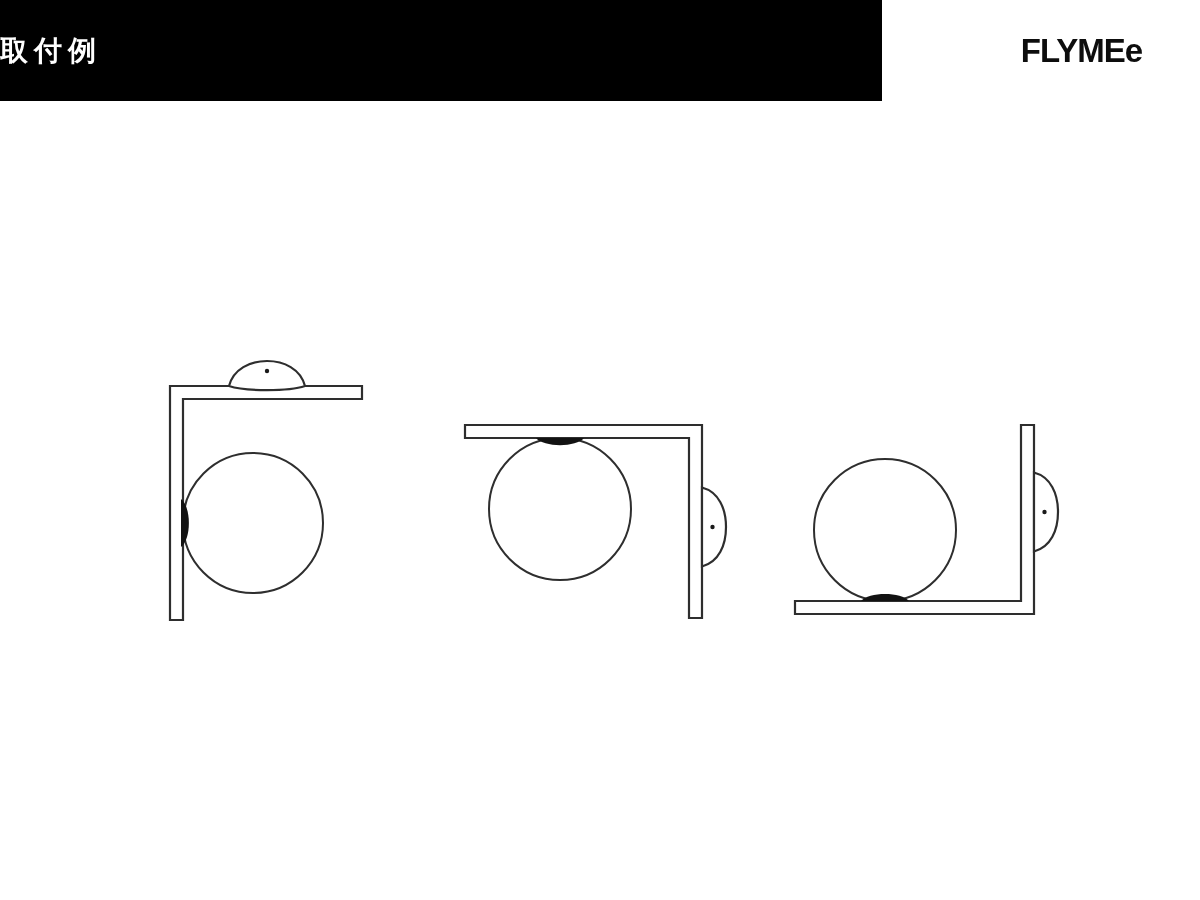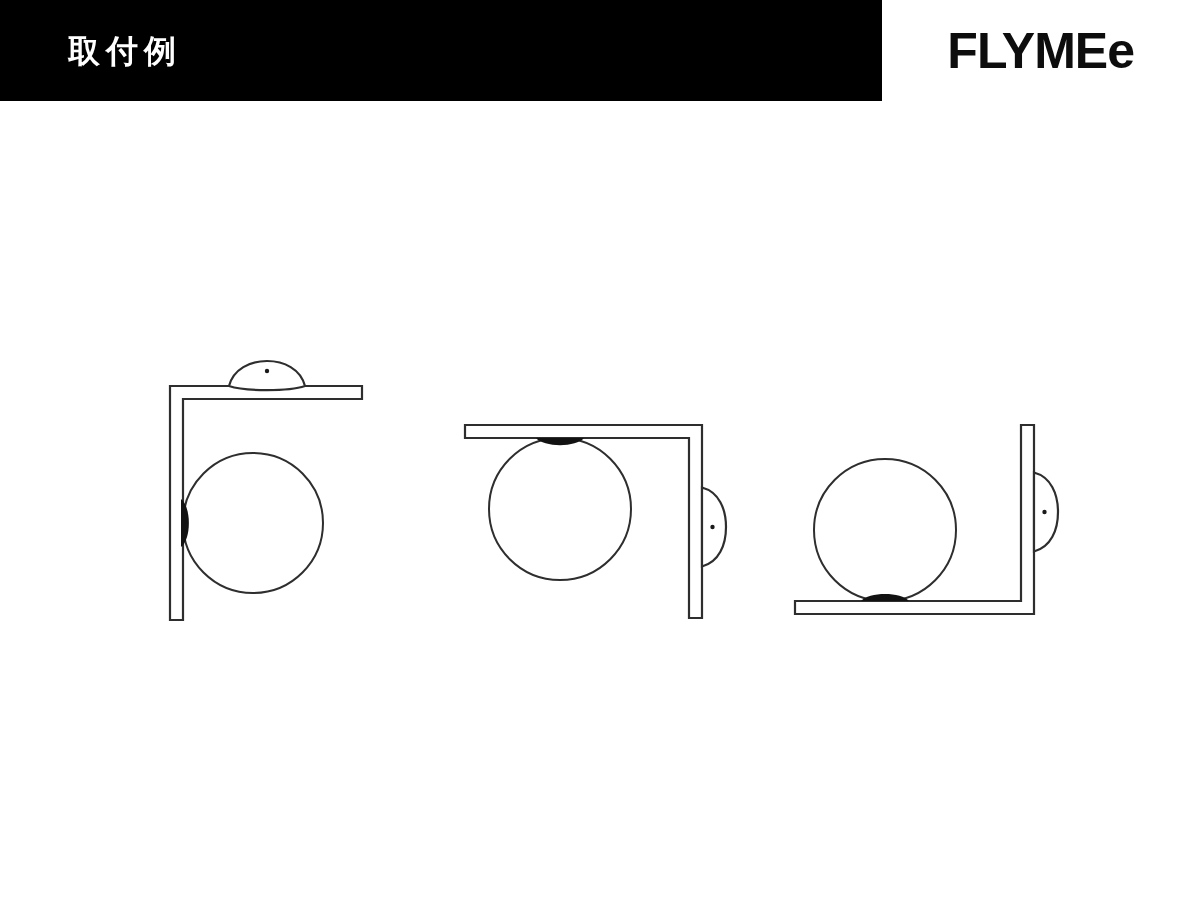--- a/index.html
+++ b/index.html
@@ -18,35 +18,34 @@
   .header-bar {
     position: absolute;
     left: 0; top: 0;
     width: 882px; height: 101px;
     background: #000000;
     display: flex;
     align-items: center;
   }
   .header-label {
     color: #ffffff;
-    font-size: 32px;
+    font-size: 28px;
     font-weight: 700;
     letter-spacing: 6px;
-    padding-left: 68px;
     line-height: 1;
     white-space: nowrap;
   }
   .brand-logo {
     position: absolute;
-    top: 0; right: 66px;
+    top: 0; right: 58px;
     height: 101px;
     display: flex;
     align-items: center;
     color: #0d0d0d;
-    font-size: 50px;
+    font-size: 33px;
     font-weight: 700;
     letter-spacing: -1px;
     line-height: 1;
     white-space: nowrap;
     margin-left: 26px;
   }
   .diagram-svg {
     position: absolute;
     left: 0; top: 0;
     width: 1200px; height: 900px;

